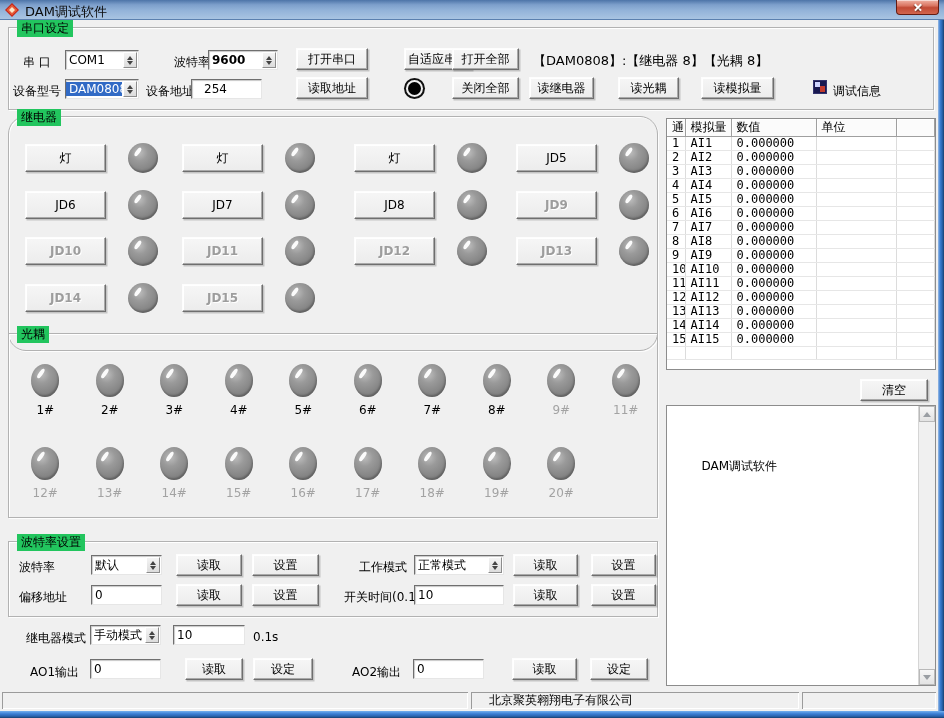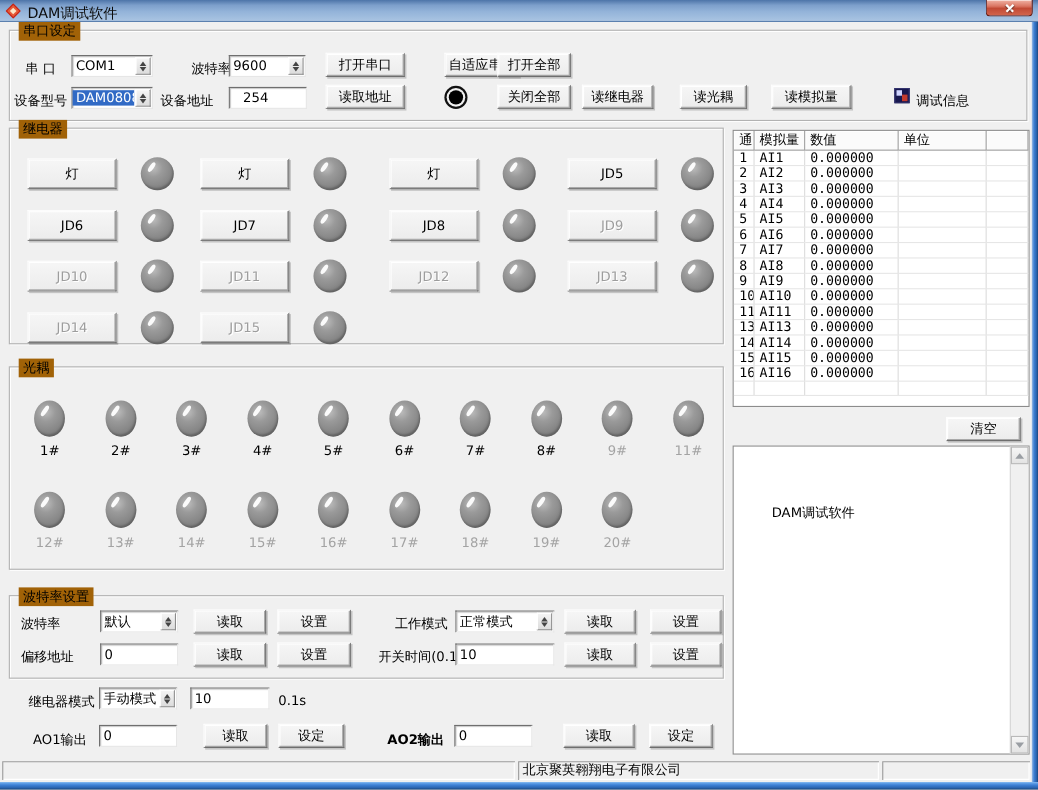--- a/index.html
+++ b/index.html
@@ -36,21 +36,21 @@
   .close-x::after  { transform:rotate(-45deg); }
 
   
   .edge-right  { left:938px; top:20px; width:6px; height:691px;
     background:linear-gradient(90deg,#9cbce4 0%,#3c7fd4 35%,#2a63ae 70%,#17406f 100%); }
   .edge-bottom { left:0; top:711px; width:944px; height:7px;
     background:linear-gradient(180deg,#74b0ef 0%,#3c7fd4 40%,#2a63ae 75%,#17406f 100%); }
 
   
   .group { position:absolute; border:1px solid #b2b2b2; box-shadow:inset 1px 1px 0 #fff,1px 1px 0 #fdfdfd; }
-  .group-label { position:absolute; top:-8px; left:8px; background:#a16207; padding:0 4px; font-size:12px; white-space:nowrap; }
+  .group-label { position:absolute; top:-8px; left:8px; background:#22c55e; padding:0 4px; font-size:12px; white-space:nowrap; }
 
   
   .lbl { position:absolute; white-space:nowrap; }
   .btn {
     position:absolute;
     background:linear-gradient(180deg,#f6f6f6,#ececec);
     border:1px solid #6e6e6e; border-top-color:#fdfdfd; border-left-color:#fdfdfd;
     box-shadow:inset -1px -1px 0 #a9a9a9, inset 1px 1px 0 #fff, 1.5px 1.5px 0 rgba(0,0,0,.18);
     font-family:inherit; font-size:12px; color:#000; text-align:center; cursor:pointer;
     display:flex; align-items:center; justify-content:center;
@@ -101,21 +101,21 @@
   }
   .relay-cell { display:flex; align-items:center; padding-left:8px; }
   .relay-btn {
     position:static; width:81px; height:28px; margin-right:22px; flex:none;
     background:linear-gradient(180deg,#f6f6f6,#ececec);
     border:1px solid #6e6e6e; border-top-color:#fdfdfd; border-left-color:#fdfdfd;
     box-shadow:inset -1px -1px 0 #a9a9a9, inset 1px 1px 0 #fff, 1.5px 1.5px 0 rgba(0,0,0,.18);
     font-family:inherit; font-size:12px; cursor:pointer;
   }
   .relay-led { width:30px; height:30px; flex:none; }
-  .relay-cell.off .relay-btn { color:#9d9d9d; text-shadow:1px 1px 0 #fff; }
+  .relay-cell.off .relay-btn { color:#9d9d9d; text-shadow:1px 1px 0 #fff;font-weight:bold; }
 
   
   .opto-grid {
     position:absolute; left:4px; top:28px;
     display:grid; grid-template-columns:repeat(10,64.5px); grid-auto-rows:83px;
   }
   .opto-cell { display:flex; flex-direction:column; align-items:center; }
   .opto-led { width:28px; height:33px; margin-top:2px; border-radius:50%; }
   .opto-label { margin-top:6px; font-size:12px; color:#000; }
   .opto-cell.off .opto-label { color:#a3a3a3; }
@@ -155,21 +155,21 @@
     background:linear-gradient(180deg,#f6f6f6,#e3e3e3);
     border:1px solid #b9b9b9; display:flex; align-items:center; justify-content:center; cursor:pointer; }
   .sb-up { top:0; } .sb-down { bottom:0; }
   .sb-tri-up { width:0;height:0;border-left:4px solid transparent;border-right:4px solid transparent;border-bottom:5px solid #9a9ea3; }
   .sb-tri-dn { width:0;height:0;border-left:4px solid transparent;border-right:4px solid transparent;border-top:5px solid #9a9ea3; }
 
   
   .statusbar { position:absolute; left:0; top:690px; width:938px; height:21px; background:#f0f0f0; }
   .status-pane { position:absolute; top:2px; height:17px;
     box-shadow:inset 1px 1px 0 #9b9b9b, inset -1px -1px 0 #fff;
-    display:flex; align-items:center; padding-left:4px; white-space:nowrap; overflow:hidden; }
+    display:flex; align-items:center; padding-left:18px; white-space:nowrap; overflow:hidden; }
 
   
   .debug-icon { position:absolute; width:14px; height:14px; background:#181850; box-shadow:inset 0 0 0 1px #34346e; }
   .debug-icon::before { content:""; position:absolute; left:2px; top:2px; width:5px; height:5px; background:#cfd4ff; }
   .debug-icon::after  { content:""; position:absolute; left:7px; top:6px; width:5px; height:6px; background:#c23a2e; }
 </style>
 </head>
 <body>
 
 <div class="titlebar abs">
@@ -190,55 +190,56 @@
   <span class="lbl" style="left:14px; top:26px;">串  口</span>
   <div class="combo" style="left:56px; top:22px; width:74px; height:20px;">
     <span class="combo-text">COM1</span>
     <span class="combo-arrow">
         <i class="tri-up"></i>
         <i class="tri-down"></i>
       </span>
   </div>
 
   <span class="lbl" style="left:165px; top:26px;">波特率</span>
-  <div class="combo" style="left:199px; top:22px; width:70px; height:20px;">
+  <div class="combo" style="left:199px; top:22px; width:70px; height:20px;font-weight:bold;">
     <span class="combo-text">9600</span>
     <span class="combo-arrow">
         <i class="tri-up"></i>
         <i class="tri-down"></i>
       </span>
   </div>
 
   <button class="btn" style="left:287px; top:20px; width:72px; height:22px;">打开串口</button>
   <button class="btn" style="left:367px; top:20px; width:68px; height:22px;margin-left:28px;">自适应串口</button>
   <button class="btn" style="left:443px; top:20px; width:67px; height:22px;">打开全部</button>
+  <span class="lbl" style="left:524px; top:24px; font-size:13px;">【DAM0808】:【继电器  8】【光耦 8】</span>
 
   <span class="lbl" style="left:4px; top:55px;">设备型号</span>
   <div class="combo" style="left:56px; top:51px; width:74px; height:20px;">
     <span class="combo-text sel">DAM0808</span>
     <span class="combo-arrow">
         <i class="tri-up"></i>
         <i class="tri-down"></i>
       </span>
   </div>
 
   <span class="lbl" style="left:137px; top:55px;">设备地址</span>
-  <input class="tbox" style="left: 199px; top: 51px; width: 71px; height: 20px; padding-left: 12px;" value="254">
+  <input class="tbox" style="left: 182px; top: 51px; width: 71px; height: 20px; padding-left: 12px;" value="254">
 
   <button class="btn" style="left:287px; top:49px; width:72px; height:22px;">读取地址</button>
   <span class="black-led" style="left:399px; top:54px;"></span>
   <button class="btn" style="left:443px; top:49px; width:67px; height:22px;">关闭全部</button>
   <button class="btn" style="left:520px; top:49px; width:65px; height:22px;">读继电器</button>
   <button class="btn" style="left:609px; top:49px; width:61px; height:22px;">读光耦</button>
   <button class="btn" style="left:692px; top:49px; width:73px; height:22px;">读模拟量</button>
   <span class="debug-icon" style="left:804px; top:52px;"></span>
   <span class="lbl" style="left:824px; top:55px;">调试信息</span>
 </div>
 
-<div class="group" style="left:8px; top:116px; width:650px; height:197px;">
+<div class="group" style="left:8px; top:116px; width:650px; height:235px;border-radius:18px;">
   <span class="group-label">继电器</span>
   <div class="relay-grid">
 
       <div class="relay-cell">
         <button class="relay-btn">灯</button>
         <span class="led relay-led"></span>
       </div>
 
       <div class="relay-cell">
         <button class="relay-btn">灯</button>
@@ -512,20 +513,27 @@
         </tr>
 
         <tr>
           <td>11</td>
           <td>AI11</td>
           <td>0.000000</td>
           <td></td>
           <td></td>
         </tr>
 
+        <tr>
+          <td>12</td>
+          <td>AI12</td>
+          <td>0.000000</td>
+          <td></td>
+          <td></td>
+        </tr>
 
         <tr>
           <td>13</td>
           <td>AI13</td>
           <td>0.000000</td>
           <td></td>
           <td></td>
         </tr>
 
         <tr>
@@ -537,27 +545,20 @@
         </tr>
 
         <tr>
           <td>15</td>
           <td>AI15</td>
           <td>0.000000</td>
           <td></td>
           <td></td>
         </tr>
 
-        <tr>
-          <td>16</td>
-          <td>AI16</td>
-          <td>0.000000</td>
-          <td></td>
-          <td></td>
-        </tr>
       </tbody>
     <tbody>
       <tr>
           <td></td>
           <td></td>
           <td></td>
           <td></td>
           <td></td>
         </tr>
 
@@ -661,21 +662,21 @@
     </span>
 </div>
 <input class="tbox" style="left: 173px; top: 625px; width: 72px; height: 20px;" value="10">
 <span class="lbl abs" style="left:253px; top:630px;">0.1s</span>
 
 <span class="lbl abs" style="left:30px; top:664px;">AO1输出</span>
 <input class="tbox" style="left: 90px; top: 659px; width: 71px; height: 20px;" value="0">
 <button class="btn" style="left:185px; top:658px; width:58px; height:22px;">读取</button>
 <button class="btn" style="left:253px; top:658px; width:60px; height:22px;">设定</button>
 
-<span class="lbl abs" style="left:352px; top:664px;font-weight:bold;">AO2输出</span>
+<span class="lbl abs" style="left:352px; top:664px;">AO2输出</span>
 <input class="tbox" style="left: 413px; top: 659px; width: 71px; height: 20px;" value="0">
 <button class="btn" style="left:512px; top:658px; width:65px; height:22px;">读取</button>
 <button class="btn" style="left:590px; top:658px; width:58px; height:22px;">设定</button>
 
 <div class="statusbar">
   <div class="status-pane" style="left:2px; width:466px;"></div>
   <div class="status-pane" style="left:471px; width:328px;">
     <span>北京聚英翱翔电子有限公司</span>
   </div>
   <div class="status-pane" style="left:802px; width:134px;"></div>

